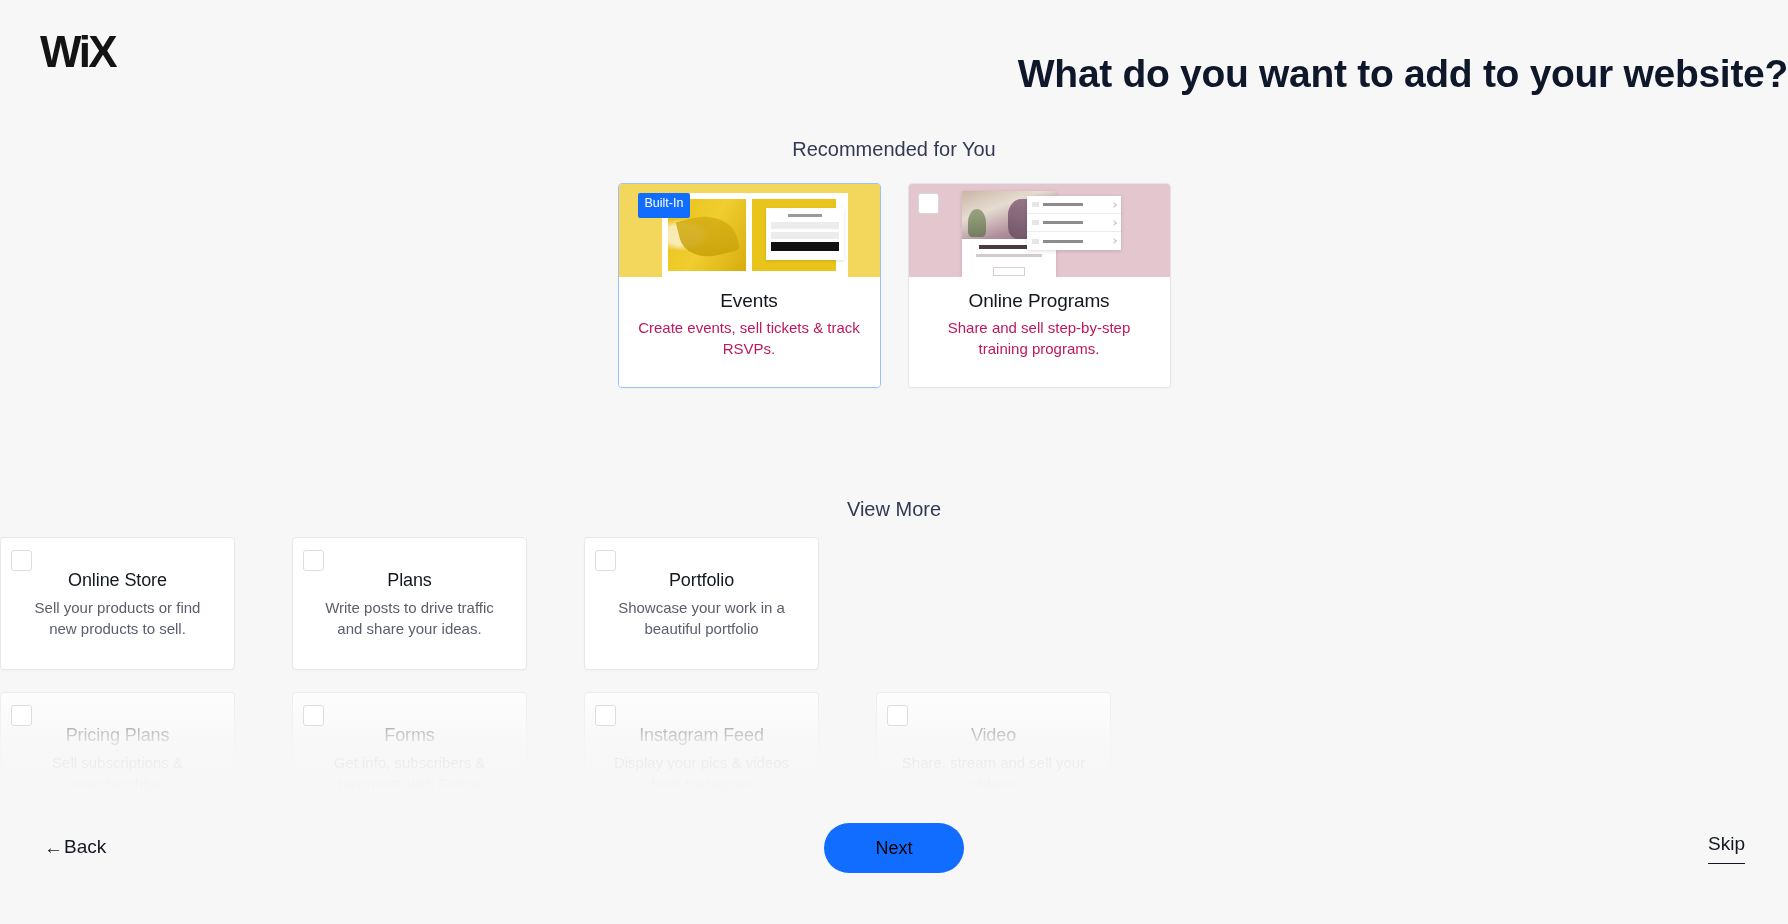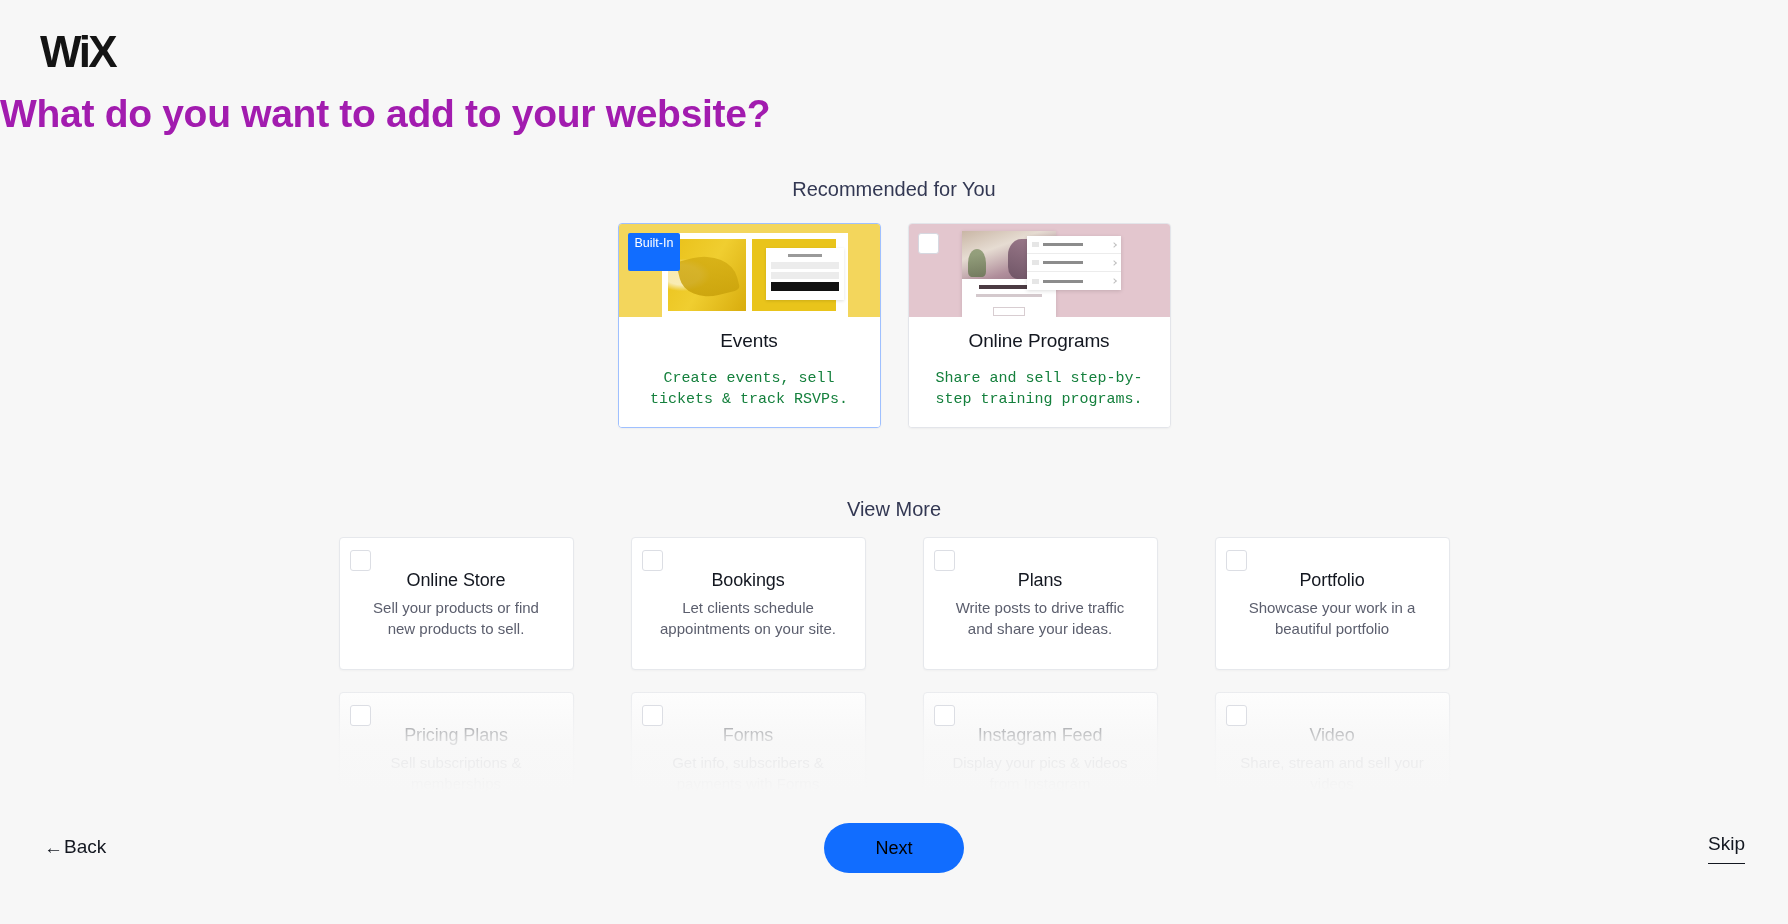--- a/index.html
+++ b/index.html
@@ -24,25 +24,25 @@
     top: 30px;
     font-size: 44px;
     font-weight: 700;
     letter-spacing: -2.5px;
     color: #141414;
     line-height: 1;
   }
 
   
   .page-title {
-    text-align: left;
+    text-align: right;
     font-size: 39px;
     font-weight: 700;
-    color: #a21caf;
-    margin-top: 92px;
+    color: #0f172a;
+    margin-top: 52px;
     letter-spacing: -0.3px;
   }
   .section-label {
     text-align: center;
     font-size: 20px;
     font-weight: 400;
     color: #333853;
     margin-top: 42px;
   }
   .section-label.view-more {
@@ -90,37 +90,36 @@
     text-align: center;
   }
   .rec-title {
     font-size: 19px;
     font-weight: 400;
     color: #131720;
     letter-spacing: -0.1px;
   }
   .rec-desc {
     font-size: 15px;
-    color: #15803d;
+    color: #be185d;
     line-height: 1.4;
-    margin-top: 16px;
+    margin-top: 5px;
     padding: 0 16px;
-    font-family: Liberation Mono, monospace;
   }
 
   
   .builtin-badge {
     position: absolute;
-    left: 9px;
+    left: 19px;
     top: 9px;
     background: #116dff;
     color: #ffffff;
     font-size: 12.5px;
     line-height: 1;
-    padding: 4px 7px 21px 7px;
+    padding: 4px 7px 8px 7px;
     border-radius: 2px;
     z-index: 6;
     white-space: nowrap;
   }
 
   
   .cbox {
     position: absolute;
     left: 9px;
     top: 9px;
@@ -303,21 +302,20 @@
   .more-wrap {
     position: absolute;
     left: 0;
     right: 0;
     top: 470px;
     height: 322px;
     overflow: hidden;
   }
   .more-grid {
     display: flex;
-    justify-content: center;
     gap: 57px;
     margin-top: 16px;
   }
   .more-grid.row2 { margin-top: 22px; }
 
   .more-card {
     width: 235px;
     height: 133px;
     background: #ffffff;
     border: 1px solid #e6e8ec;
@@ -476,25 +474,20 @@
   <div class="section-label view-more">View More</div>
 
   <div class="more-grid row1">
     <div class="more-card">
       <div class="cbox"></div>
       <div class="more-title">Online Store</div>
       <div class="more-desc">Sell your products or find new products to sell.</div>
     </div>
     <div class="more-card">
       <div class="cbox"></div>
-      <div class="more-title">Bookings</div>
-      <div class="more-desc">Let clients schedule appointments on your site.</div>
-    </div>
-    <div class="more-card">
-      <div class="cbox"></div>
       <div class="more-title">Plans</div>
       <div class="more-desc">Write posts to drive traffic and share your ideas.</div>
     </div>
     <div class="more-card">
       <div class="cbox"></div>
       <div class="more-title">Portfolio</div>
       <div class="more-desc">Showcase your work in a beautiful portfolio</div>
     </div>
   </div>
 

